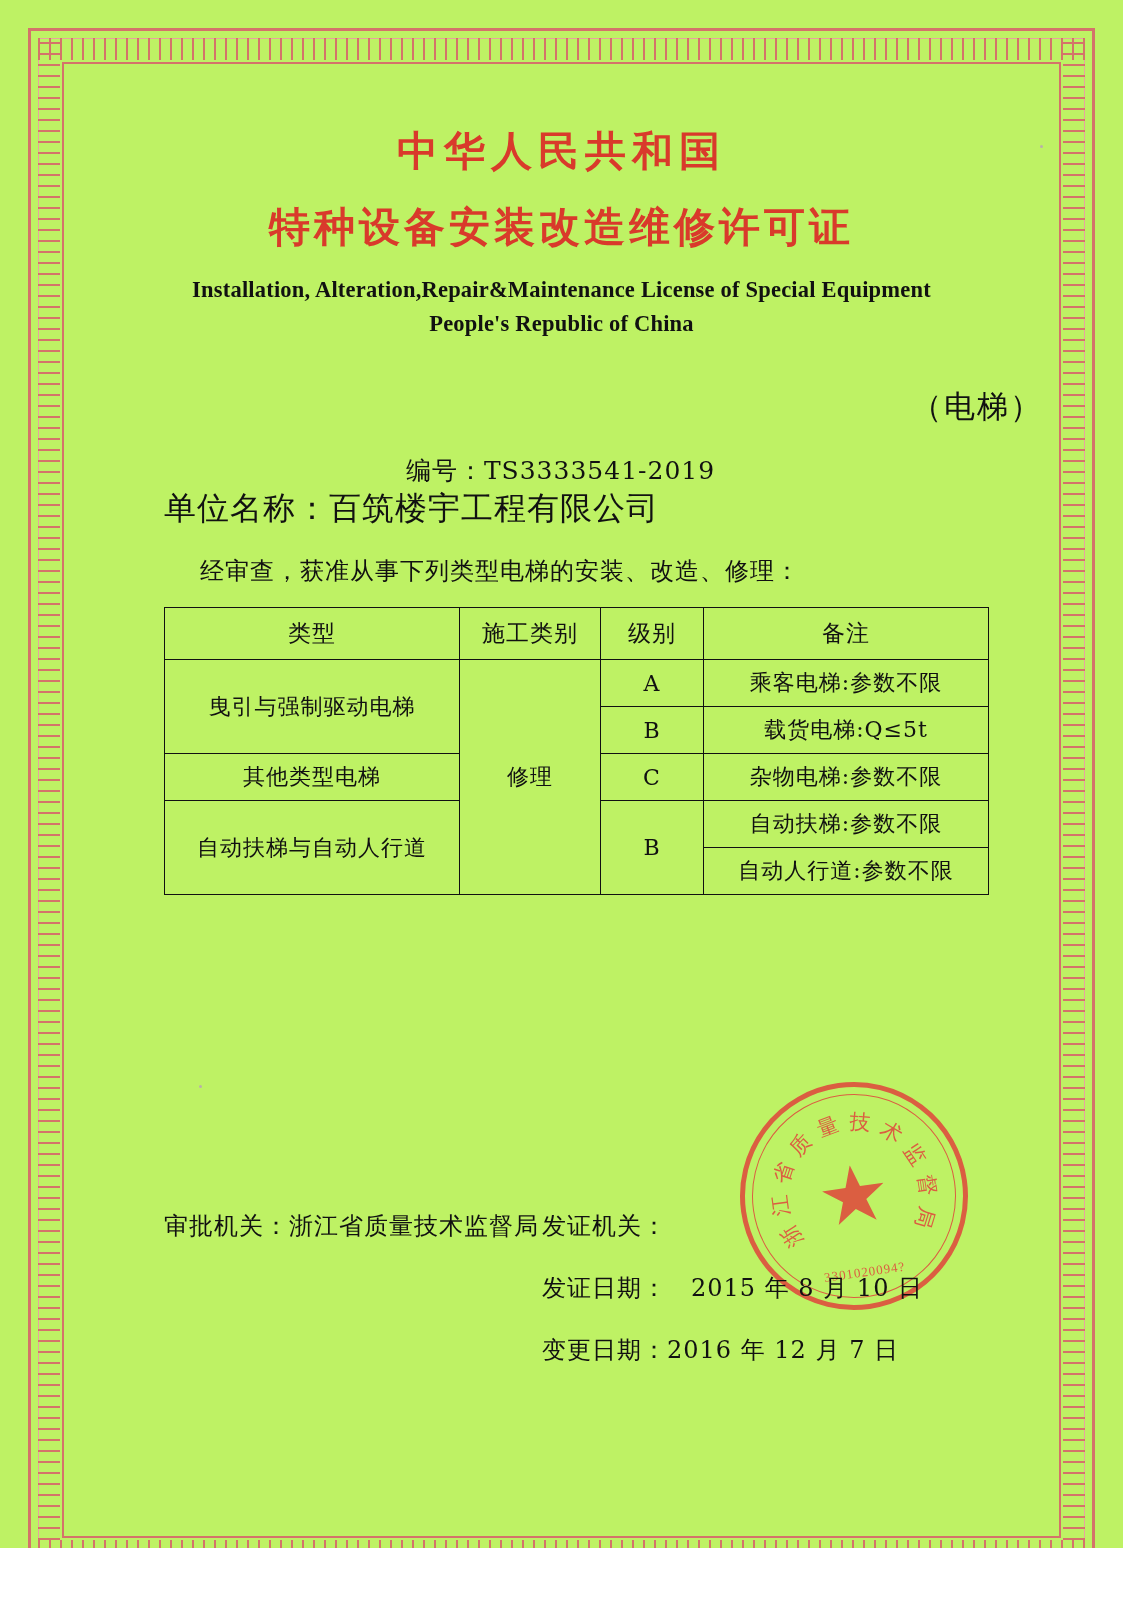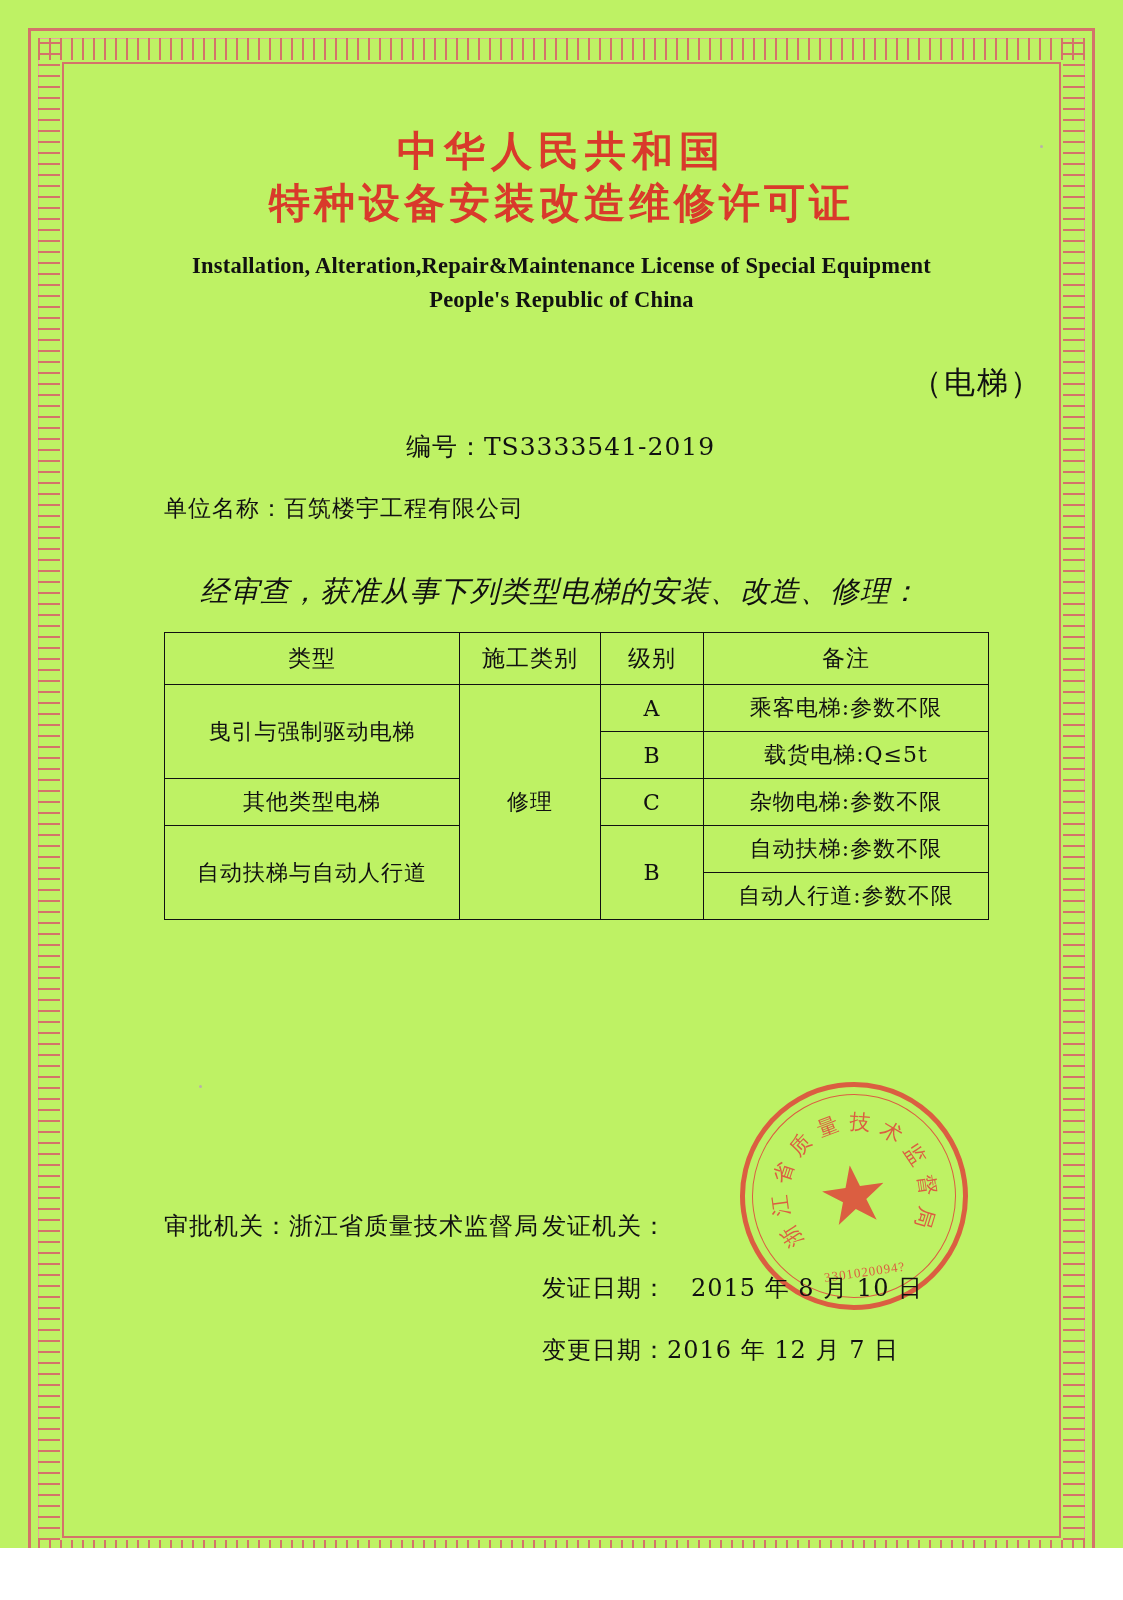--- a/index.html
+++ b/index.html
@@ -65,20 +65,21 @@
     left: 80px; top: 82px;
     width: 963px; height: 1436px;
   }
 
   .title-cn {
     text-align: center;
     color: #d93a2b;
     font-family: "DejaVu Serif", "Liberation Serif", serif;
     font-weight: bold;
     letter-spacing: 6px;
+    margin-top: 24px;
   }
   .title-cn-1 {
     font-size: 41px;
     margin-top: 44px;
     line-height: 1.25;
   }
   .title-cn-2 {
     font-size: 41px;
     line-height: 1.3;
     letter-spacing: 4px;
@@ -107,38 +108,36 @@
     text-align: center;
     padding-right: 2px;
     font-size: 25px;
     color: #111;
     margin-top: 26px;
     letter-spacing: 1px;
     font-family: "DejaVu Serif", "Liberation Serif", serif;
   }
 
   .field-row {
-    font-size: 23px;
-    color: #111;
-    margin-top: 30px;
+    font-size: 32px;
+    color: #111;
     padding-left: 84px;
     letter-spacing: 1px;
     font-family: "DejaVu Serif", "Liberation Serif", serif;
   }
   .field-label { }
   .field-value { }
 
   .statement {
-    font-size: 29px;
-    color: #111;
-    margin-top: 48px;
+    font-size: 24px;
+    color: #111;
+    margin-top: 24px;
     padding-left: 120px;
     letter-spacing: 1px;
     font-family: "DejaVu Serif", "Liberation Serif", serif;
-    font-style: italic;
   }
 
   
   .scope-table {
     margin: 20px 0 0 84px;
     border-collapse: collapse;
     width: 796px;
     table-layout: fixed;
     font-family: "DejaVu Serif", "Liberation Serif", serif;
   }

